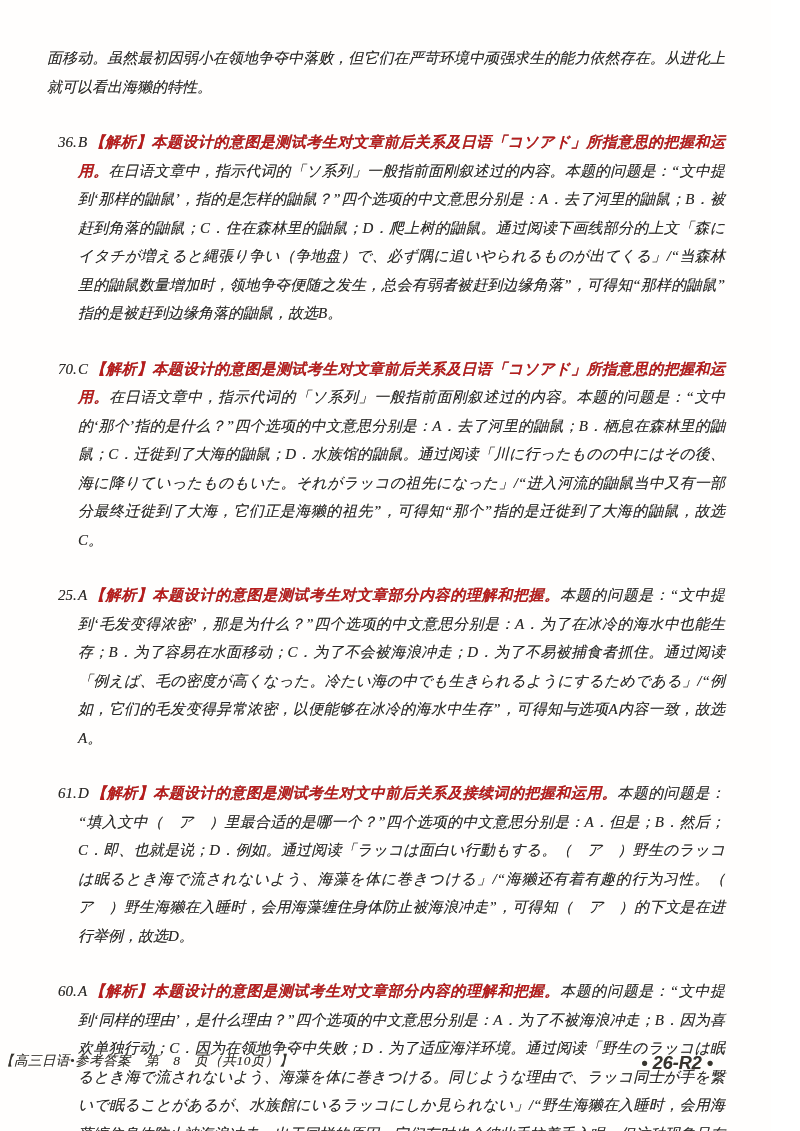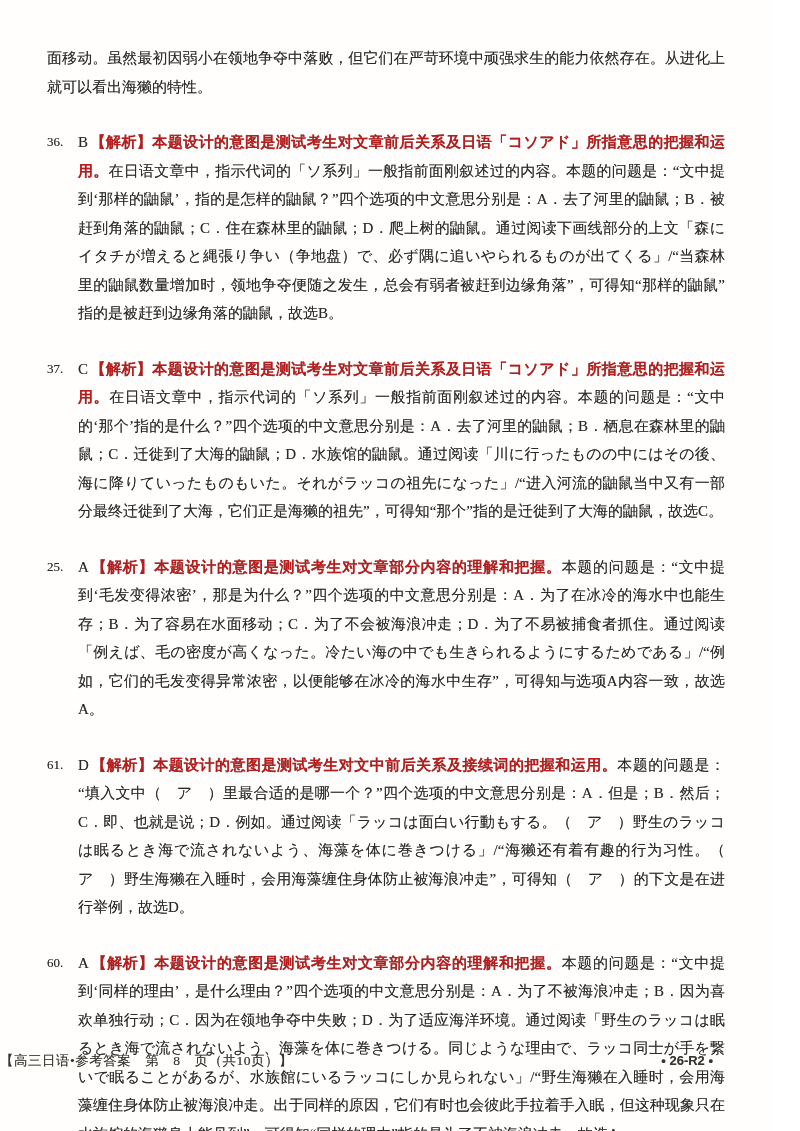--- a/index.html
+++ b/index.html
@@ -5,59 +5,60 @@
   html,body { margin:0; padding:0; }
   body { background:#ffffff; width:800px; }
   .page {
     position:relative;
     width:771px; height:1131px;
     background:#fffefd;
     font-family:"Liberation Serif","DejaVu Serif",serif;
     color:#2b2a28;
     overflow:hidden;
     text-shadow:0 0 0.5px rgba(60,58,55,.55);
+    font-style:italic;
   }
   .content {
     position:absolute; left:47px; right:46px; top:44px;
   }
   .intro p {
     margin:0;
     font-size:15px; line-height:28.5px;
     text-align:justify; text-justify:inter-ideograph;
   }
   .intro p.indent { text-indent:2em; }
   .items { margin-top:16px; }
   .item {
     position:relative;
     padding-left:31px;
     margin-top:27px;
   }
   .item .num {
-    position:absolute; left:0; top:0;
-    font-size:13px; line-height:28.5px;
+    position:absolute; left:11px; top:0;
+    font-size:15px; line-height:28.5px;
   }
   .item p {
     margin:0;
     font-size:15px; line-height:28.5px;
     text-align:justify; text-justify:inter-ideograph;
   }
   .item .ans { padding-right:2px; }
   .item b { font-weight:bold; color:#b91c1c; }
   .footer {
     position:absolute; left:0; right:0; top:1052px;
     height:24px;
     font-size:13.5px; color:#37352f;
   }
   .footer .center {
     position:absolute; left:0; right:0;
     letter-spacing:0.5px;
   }
   .footer .right {
     position:absolute; right:58px; top:1px;
-    font-weight:bold; font-size:13px;
+    font-weight:bold; font-size:18px;
     font-family:"Liberation Sans","DejaVu Sans",sans-serif;
   }
 </style>
 </head>
 <body>
 
 <div class="page">
   <div class="content">
 
     <div class="intro">
@@ -65,21 +66,21 @@
     </div>
 
     <div class="items">
 
       <div class="item">
         <span class="num">36.</span>
         <p><span class="ans">B</span><b>【解析】本题设计的意图是测试考生对文章前后关系及日语「コソアド」所指意思的把握和运用。</b><span>在日语文章中，指示代词的「ソ系列」一般指前面刚叙述过的内容。本题的问题是：“文中提到‘那样的鼬鼠’，指的是怎样的鼬鼠？”四个选项的中文意思分别是：A．去了河里的鼬鼠；B．被赶到角落的鼬鼠；C．住在森林里的鼬鼠；D．爬上树的鼬鼠。通过阅读下画线部分的上文「森にイタチが増えると縄張り争い（争地盘）で、必ず隅に追いやられるものが出てくる」/“当森林里的鼬鼠数量增加时，领地争夺便随之发生，总会有弱者被赶到边缘角落”，可得知“那样的鼬鼠”指的是被赶到边缘角落的鼬鼠，故选B。</span></p>
       </div>
 
       <div class="item">
-        <span class="num">37.</span>
+        <span class="num">70.</span>
         <p><span class="ans">C</span><b>【解析】本题设计的意图是测试考生对文章前后关系及日语「コソアド」所指意思的把握和运用。</b><span>在日语文章中，指示代词的「ソ系列」一般指前面刚叙述过的内容。本题的问题是：“文中的‘那个’指的是什么？”四个选项的中文意思分别是：A．去了河里的鼬鼠；B．栖息在森林里的鼬鼠；C．迁徙到了大海的鼬鼠；D．水族馆的鼬鼠。通过阅读「川に行ったものの中にはその後、海に降りていったものもいた。それがラッコの祖先になった」/“进入河流的鼬鼠当中又有一部分最终迁徙到了大海，它们正是海獭的祖先”，可得知“那个”指的是迁徙到了大海的鼬鼠，故选C。</span></p>
       </div>
 
       <div class="item">
         <span class="num">25.</span>
         <p><span class="ans">A</span><b>【解析】本题设计的意图是测试考生对文章部分内容的理解和把握。</b><span>本题的问题是：“文中提到‘毛发变得浓密’，那是为什么？”四个选项的中文意思分别是：A．为了在冰冷的海水中也能生存；B．为了容易在水面移动；C．为了不会被海浪冲走；D．为了不易被捕食者抓住。通过阅读「例えば、毛の密度が高くなった。冷たい海の中でも生きられるようにするためである」/“例如，它们的毛发变得异常浓密，以便能够在冰冷的海水中生存”，可得知与选项A内容一致，故选A。</span></p>
       </div>
 
       <div class="item">
         <span class="num">61.</span>

